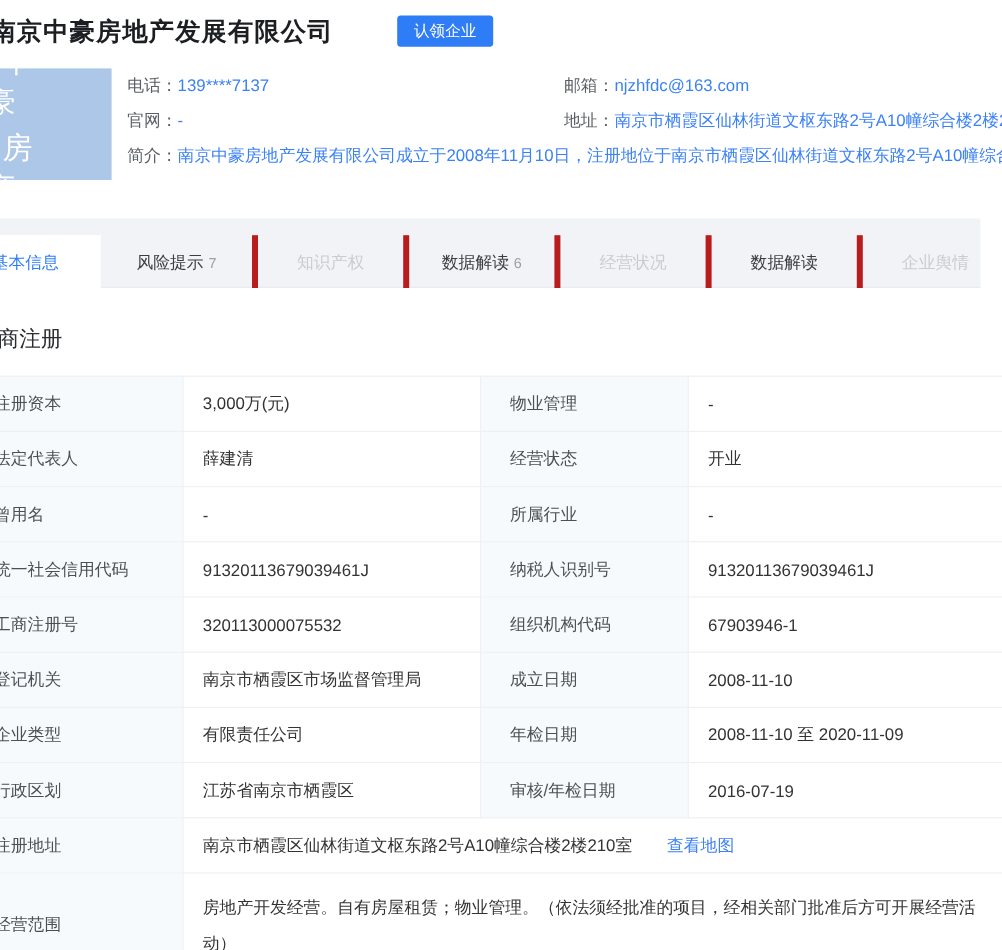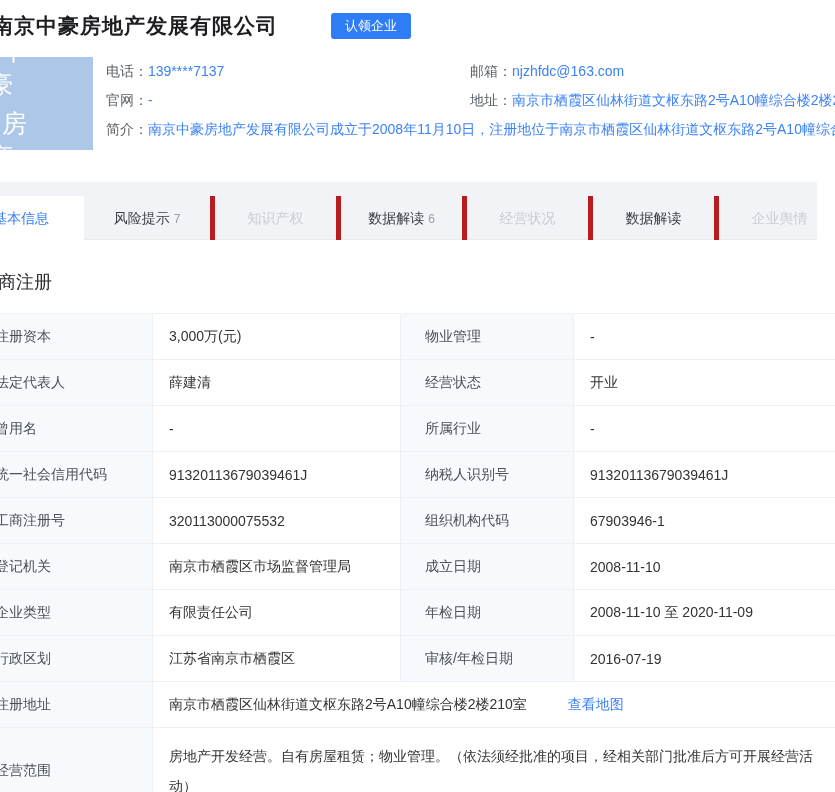--- a/index.html
+++ b/index.html
@@ -57,21 +57,21 @@
     border-collapse:collapse; font-size:14px; table-layout:fixed;
   }
   .reg-table td {
     border:1px solid #EDF0F4; height:46px; vertical-align:middle;
     white-space:nowrap; overflow:hidden;
   }
   .reg-table td.lbl {
     background:#F7FAFD; color:#4c5056; padding-left:24px;
   }
   .reg-table td.val { color:#333; padding-left:16px; }
-  .map-link { color:#3E80F7; margin-left:41px; cursor:pointer; }
+  .map-link { color:#3E80F7; margin-left:29px; cursor:pointer; }
   td.scope-cell { white-space:normal; }
   .scope-text { max-width:644px; line-height:30px; color:#333; white-space:normal; padding:13px 0; }
 </style>
 </head>
 <body>
 
 <div class="viewport">
 
   <div class="header">
     <div class="company-title">南京中豪房地产发展有限公司</div>

